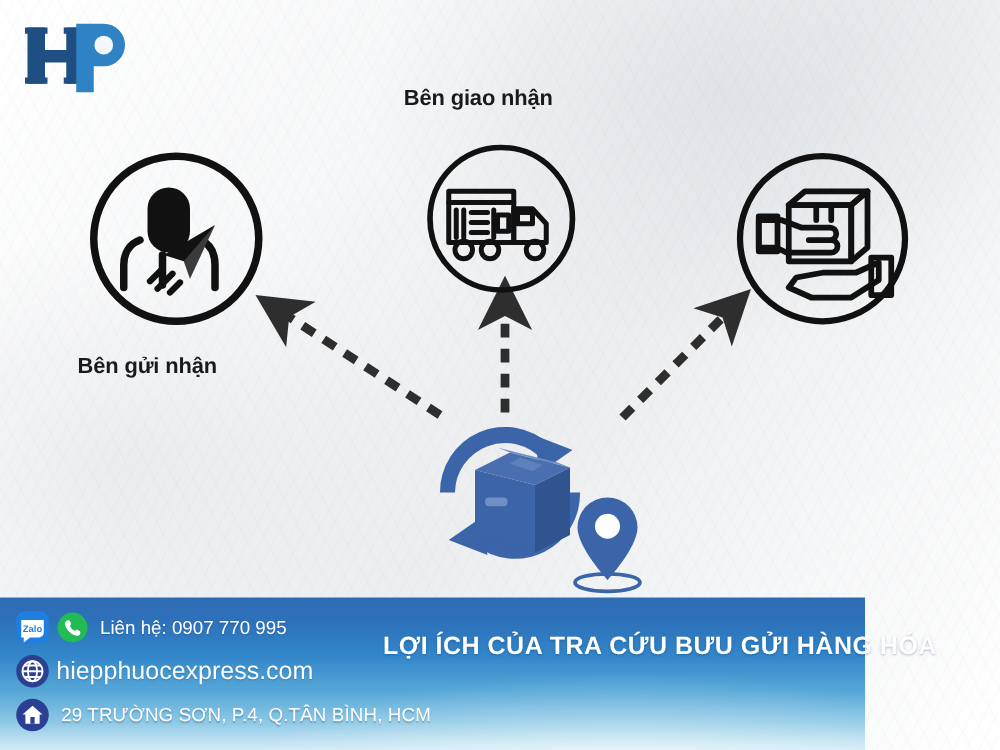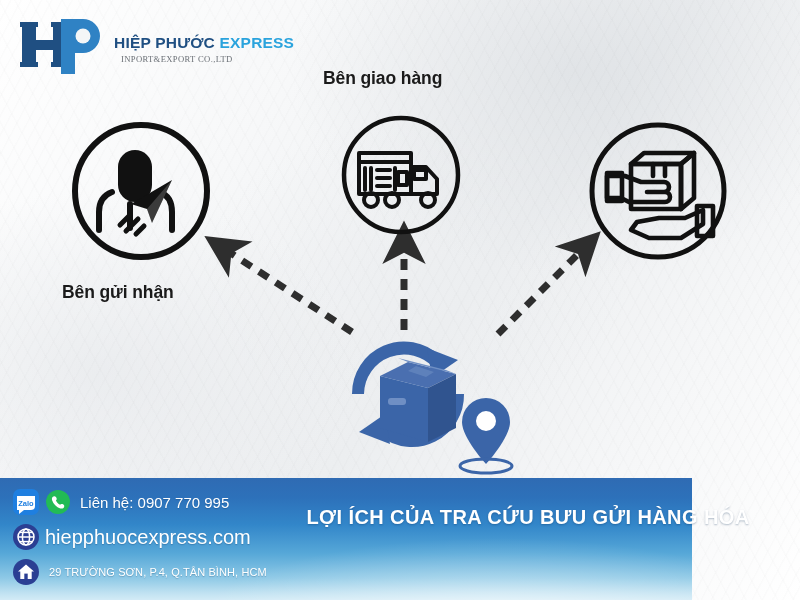--- a/index.html
+++ b/index.html
@@ -97,21 +97,21 @@
     display:flex; flex-direction:column; gap:7px;
   }
   .contact-row { display:flex; align-items:center; height:28px; }
   .contact-icons { display:flex; align-items:center; flex:0 0 auto; }
   .contact-text {
     color:#ffffff; font-weight:normal; white-space:nowrap;
     text-shadow:0 1px 1px rgba(0,40,80,0.25);
   }
   #contact-phone-text { font-size:15px; margin-left:9px; }
   #contact-web-text   { font-size:20px; margin-left:5px;text-align:center; }
-  #contact-addr-text  { font-size:11px; margin-left:9px; letter-spacing:0.1px; }
+  #contact-addr-text  { font-size:15px; margin-left:9px; letter-spacing:0.1px; }
 
   #footer-title {
     position:absolute; left:268px; top:28px;
     width:520px; text-align:center;
     color:#ffffff; font-weight:bold; font-size:20px;
     letter-spacing:0.4px; white-space:nowrap;
     text-shadow:0 1px 2px rgba(0,40,80,0.30);
   }
 </style>
 </head>
@@ -128,26 +128,20 @@
       <rect x="0" y="46" width="18" height="5" fill="#1f4f82"></rect>
       <rect x="33" y="6" width="14" height="45" fill="#1f4f82"></rect>
       <rect x="31" y="6" width="18" height="5" fill="#1f4f82"></rect>
       <rect x="31" y="46" width="18" height="5" fill="#1f4f82"></rect>
       <rect x="13" y="24" width="24" height="10" fill="#1f4f82"></rect>
 
       <path d="M41 3 h22 a17 17 0 0 1 0 34 h-8 v21 h-14 z" fill="#2f82c4"></path>
       <path d="M55 13 h8 a7 7 0 0 1 0 14 h-8 z" fill="#ffffff" opacity="0.0"></path>
       <circle cx="63" cy="20" r="7.5" fill="#f4f6f7"></circle>
     </svg>
-    <div class="words">
-      <div class="brandline">
-        <span class="brand-dark">HIỆP PHƯỚC </span><span class="brand-light">EXPRESS</span>
-      </div>
-      <div class="sub">INPORT&amp;EXPORT CO.,LTD</div>
-    </div>
   </div>
 
   <svg id="arrows" viewBox="0 0 800 600">
     <defs>
       <marker id="ah" markerWidth="7" markerHeight="7" refX="2.4" refY="3.5" orient="auto">
         <path d="M0.4,0.4 L6.6,3.5 L0.4,6.6 L2.0,3.5 z" fill="#2e2e2e"></path>
       </marker>
     </defs>
 
     <line x1="352" y1="332" x2="229" y2="252" stroke="#2e2e2e" stroke-width="7" stroke-dasharray="11 9" marker-end="url(#ah)"></line>
@@ -190,21 +184,21 @@
       <line x1="33" y1="56" x2="33" y2="78"></line>
       <line x1="39" y1="58" x2="52" y2="58"></line>
       <line x1="39" y1="66" x2="52" y2="66"></line>
       <line x1="39" y1="74" x2="52" y2="74"></line>
 
       <circle cx="33" cy="88" r="7"></circle>
       <circle cx="54" cy="88" r="7"></circle>
       <circle cx="90" cy="88" r="7"></circle>
     </g>
   </svg>
-  <div class="node-label" id="label-carrier">Bên giao hàng</div>
+  <div class="node-label" id="label-carrier">Bên giao nhận</div>
 
   <svg class="icon-circle" id="circle-receiver" viewBox="0 0 146 146">
     <circle cx="73" cy="73" r="66" fill="none" stroke="#111111" stroke-width="5"></circle>
     <g fill="none" stroke="#111111" stroke-width="4.6" stroke-linejoin="round" stroke-linecap="round">
 
       <path d="M46 46 L96 46 L109 35 L59 35 z"></path>
       <rect x="46" y="46" width="50" height="45"></rect>
       <path d="M96 46 L109 35 L109 80 L96 91 z"></path>
       <line x1="68" y1="46" x2="68" y2="58"></line>
       <line x1="80" y1="46" x2="80" y2="58"></line>

